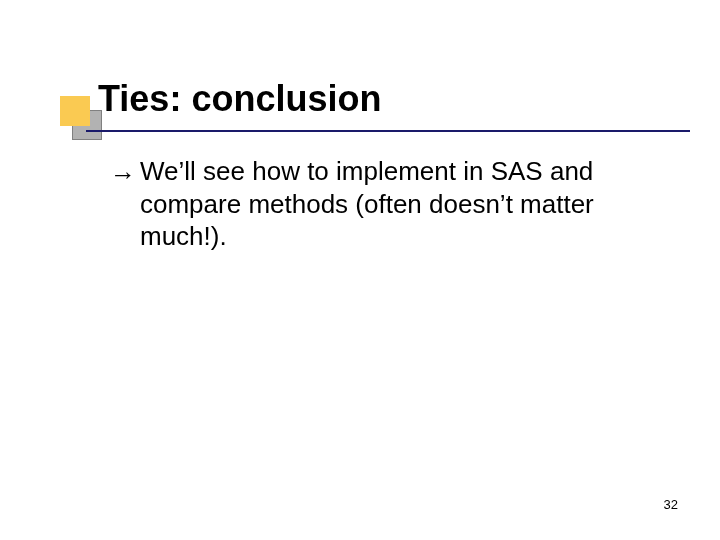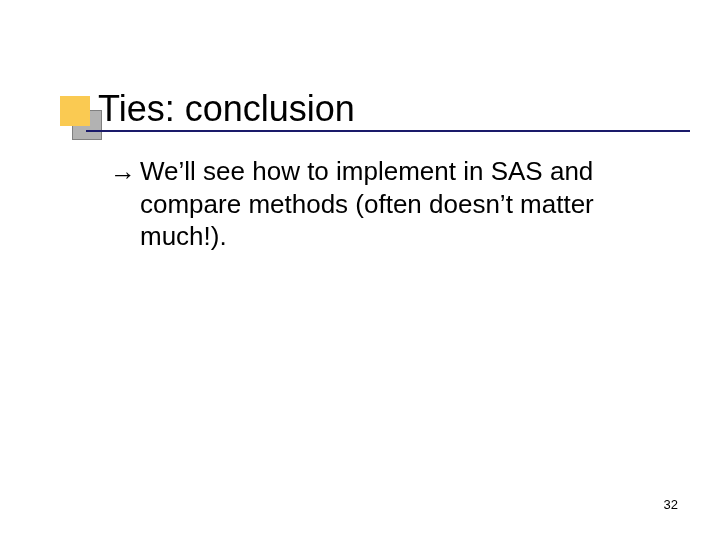--- a/index.html
+++ b/index.html
@@ -41,24 +41,23 @@
   }
   
   .title-area {
     position: absolute;
     left: 98px;
     top: 78px;
     right: 40px;
   }
   .title {
     font-size: 36px;
-    font-weight: 400;
+    font-weight: 700;
     letter-spacing: 0px;
     color: #000;
-    margin-top: 10px;
   }
   .title-underline {
     position: absolute;
     left: 86px;
     right: 30px;
     top: 130px;
     height: 2px;
     background: #1a1a6a; 
   }
   

